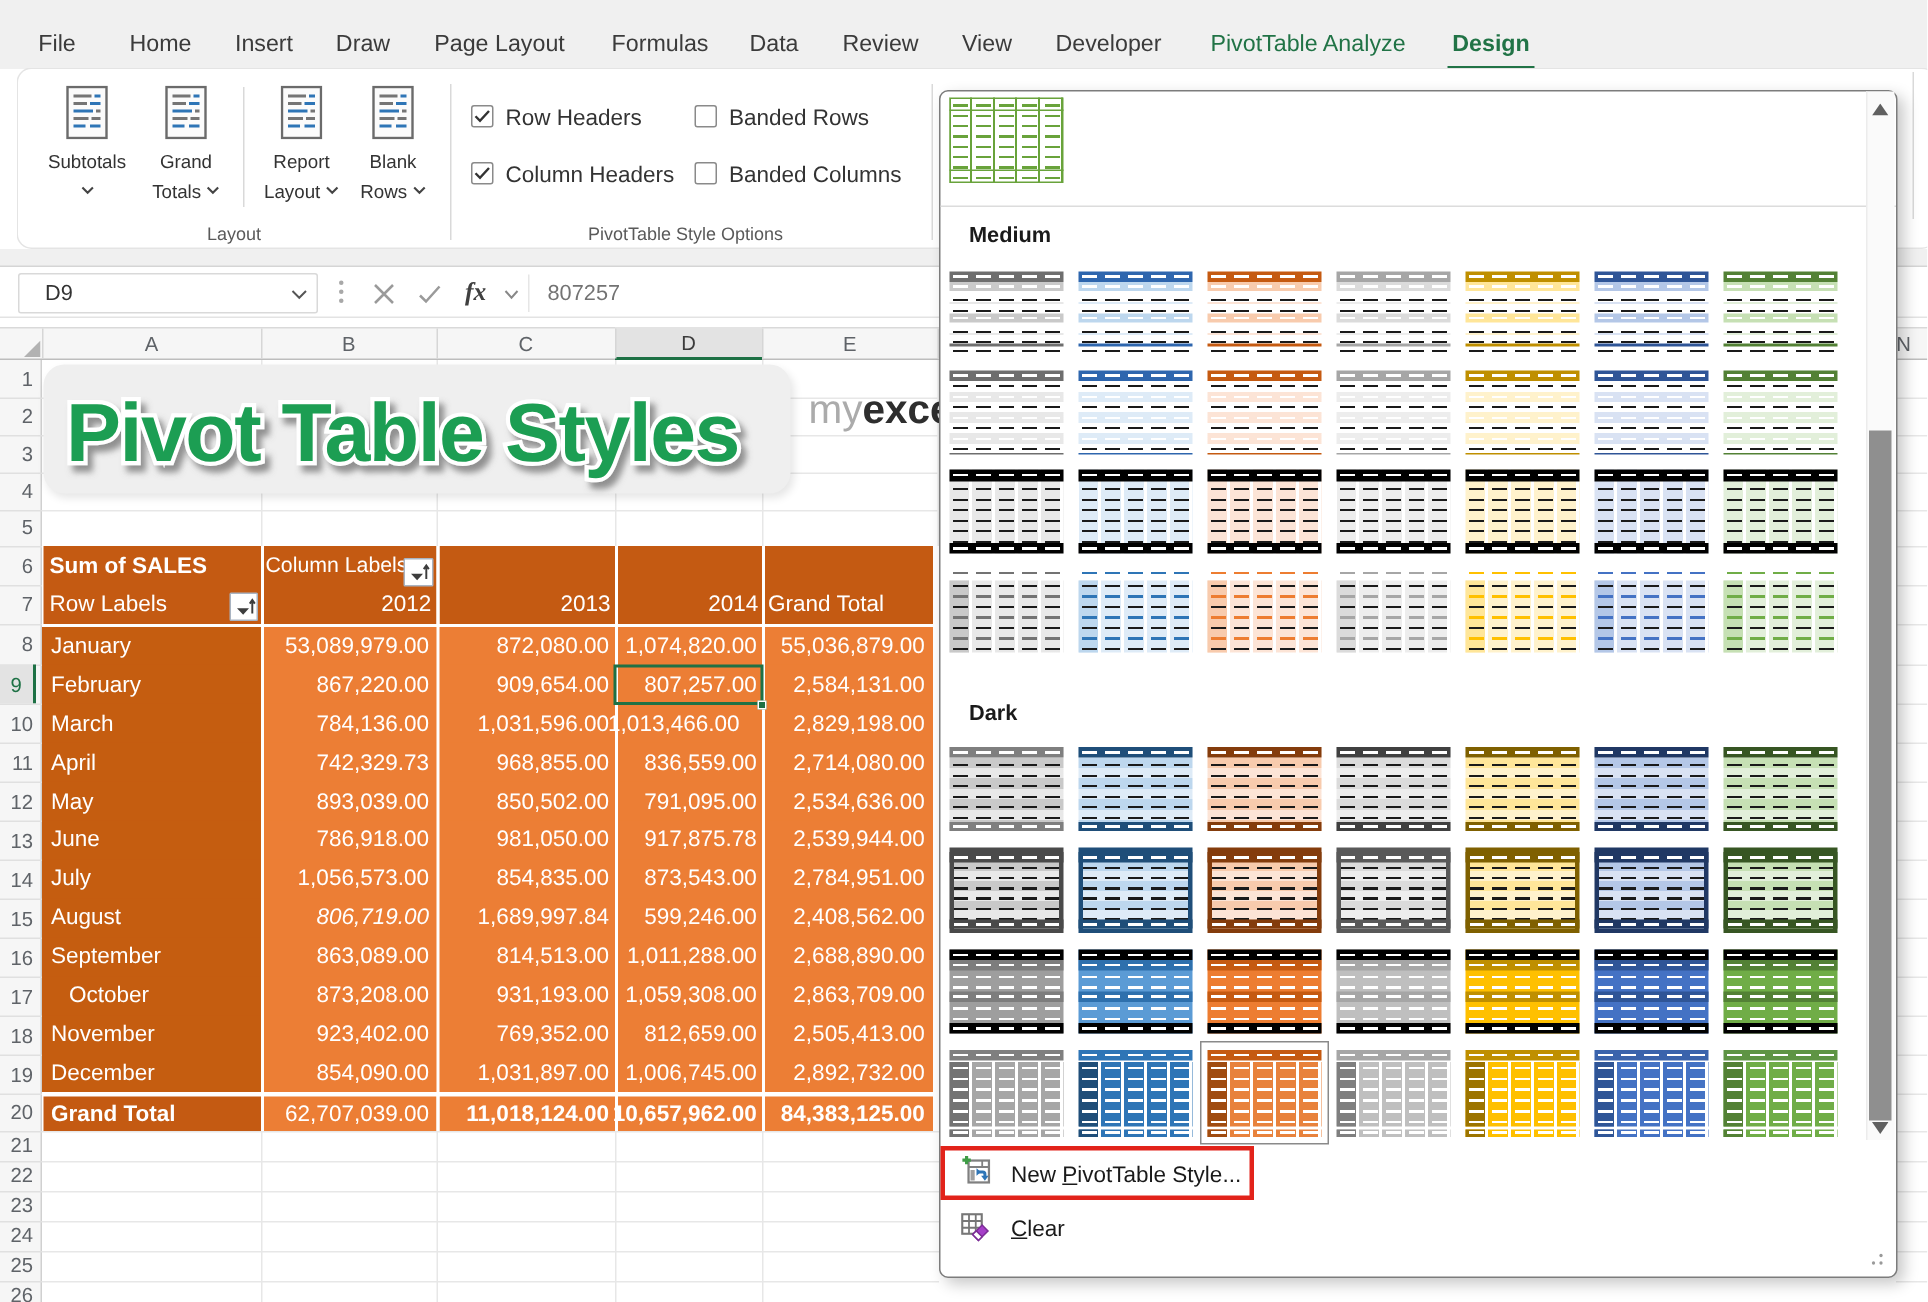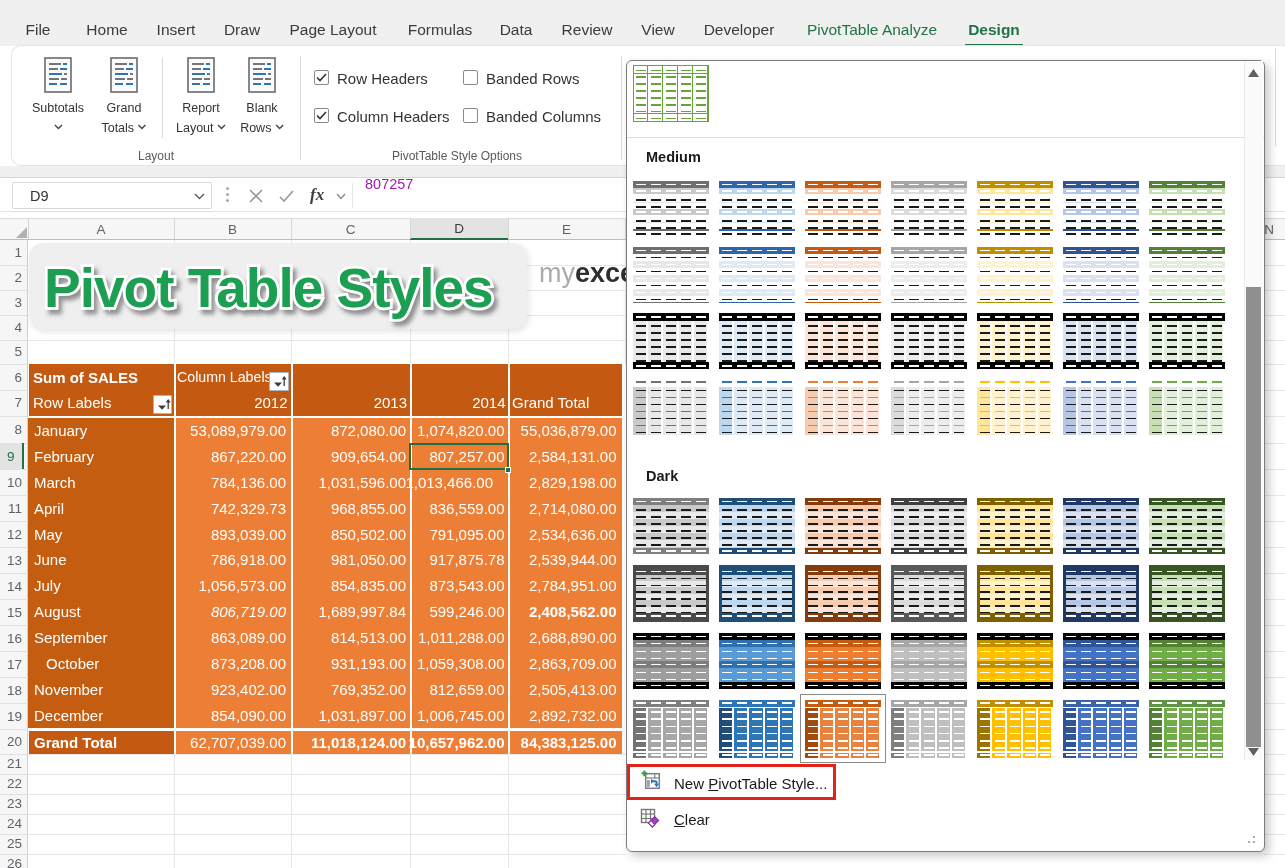--- a/index.html
+++ b/index.html
@@ -145,21 +145,21 @@
       <path d="M2 2 L14 14 M14 2 L2 14" stroke="#9a9a9a" stroke-width="1.7" fill="none"></path>
     </svg>
 <svg class="a" style="left:278px;top:188px" width="17" height="16" viewBox="0 0 17 16">
       <path d="M2 9 L6 13 L15 3" stroke="#9a9a9a" stroke-width="1.7" fill="none"></path>
     </svg>
 <div class="a" style="left:310px;top:185px;font-size:17px;font-style:italic;font-family:'Liberation Serif',serif;font-weight:bold;color:#404040"><i>f</i>x</div>
 <svg class="a" style="left:336px;top:193px" width="10" height="7" viewBox="0 0 10 7">
       <path d="M1 1 L5 5.5 L9 1" fill="none" stroke="#888" stroke-width="1.3"></path>
     </svg>
 <div class="a" style="left:352px;top:183px;width:1px;height:25px;background:#e6e6e6"></div>
-<div class="a" style="left:365px;top:176px;font-size:14.5px;color:#a21caf">807257</div>
+<div class="a" style="left:365px;top:188px;font-size:14.5px;color:#737373">807257</div>
 <div class="a" style="left:0;top:218px;width:1285px;height:22px;background:#f6f6f6;border-top:1px solid #d9d9d9;border-bottom:1px solid #bdbdbd"></div>
 <div class="colhdr" style="left:28px;width:146px">A</div>
 <div class="colhdr" style="left:174px;width:117px">B</div>
 <div class="colhdr" style="left:291px;width:119px">C</div>
 <div class="colhdr" style="left:410px;width:98px;background:#e3e3e3;border-bottom:2.4px solid #1e7145;color:#3c3c3c">D</div>
 <div class="colhdr" style="left:508px;width:117px">E</div>
 <div class="colhdr" style="left:1253px;width:32px">N</div>
 <div class="a" style="left:28px;top:219px;width:1px;height:20px;background:#d6d6d6"></div>
 <div class="a" style="left:174px;top:219px;width:1px;height:20px;background:#d6d6d6"></div>
 <div class="a" style="left:291px;top:219px;width:1px;height:20px;background:#d6d6d6"></div>
@@ -332,21 +332,21 @@
 <div class="cell num" style="left:510px;top:547.0px;width:111.5px;height:25.899999999999977px;background:#ec7e35;padding-right:5px;">2,539,944.00</div>
 <div class="cell" style="left:29px;top:572.9px;width:145px;height:25.899999999999977px;background:#c55d10;padding-left:5px;">July</div>
 <div class="cell num" style="left:176px;top:572.9px;width:115px;height:25.899999999999977px;background:#ec7e35;padding-right:5px;">1,056,573.00</div>
 <div class="cell num" style="left:293px;top:572.9px;width:117px;height:25.899999999999977px;background:#ec7e35;padding-right:4px;">854,835.00</div>
 <div class="cell num" style="left:412px;top:572.9px;width:96px;height:25.899999999999977px;background:#ec7e35;padding-right:3.5px;">873,543.00</div>
 <div class="cell num" style="left:510px;top:572.9px;width:111.5px;height:25.899999999999977px;background:#ec7e35;padding-right:5px;">2,784,951.00</div>
 <div class="cell" style="left:29px;top:598.8px;width:145px;height:25.899999999999977px;background:#c55d10;padding-left:5px;">August</div>
 <div class="cell num" style="left:176px;top:598.8px;width:115px;height:25.899999999999977px;background:#ec7e35;padding-right:5px;font-style:italic;">806,719.00</div>
 <div class="cell num" style="left:293px;top:598.8px;width:117px;height:25.899999999999977px;background:#ec7e35;padding-right:4px;">1,689,997.84</div>
 <div class="cell num" style="left:412px;top:598.8px;width:96px;height:25.899999999999977px;background:#ec7e35;padding-right:3.5px;">599,246.00</div>
-<div class="cell num" style="left:510px;top:598.8px;width:111.5px;height:25.899999999999977px;background:#ec7e35;padding-right:5px;font-weight:bold;">2,408,562.00</div>
+<div class="cell num" style="left:510px;top:598.8px;width:111.5px;height:25.899999999999977px;background:#ec7e35;padding-right:5px;">2,408,562.00</div>
 <div class="cell" style="left:29px;top:624.7px;width:145px;height:25.899999999999977px;background:#c55d10;padding-left:5px;">September</div>
 <div class="cell num" style="left:176px;top:624.7px;width:115px;height:25.899999999999977px;background:#ec7e35;padding-right:5px;">863,089.00</div>
 <div class="cell num" style="left:293px;top:624.7px;width:117px;height:25.899999999999977px;background:#ec7e35;padding-right:4px;">814,513.00</div>
 <div class="cell num" style="left:412px;top:624.7px;width:96px;height:25.899999999999977px;background:#ec7e35;padding-right:3.5px;">1,011,288.00</div>
 <div class="cell num" style="left:510px;top:624.7px;width:111.5px;height:25.899999999999977px;background:#ec7e35;padding-right:5px;">2,688,890.00</div>
 <div class="cell" style="left:29px;top:650.6px;width:145px;height:25.899999999999977px;background:#c55d10;padding-left:17px;">October</div>
 <div class="cell num" style="left:176px;top:650.6px;width:115px;height:25.899999999999977px;background:#ec7e35;padding-right:5px;">873,208.00</div>
 <div class="cell num" style="left:293px;top:650.6px;width:117px;height:25.899999999999977px;background:#ec7e35;padding-right:4px;">931,193.00</div>
 <div class="cell num" style="left:412px;top:650.6px;width:96px;height:25.899999999999977px;background:#ec7e35;padding-right:3.5px;">1,059,308.00</div>
 <div class="cell num" style="left:510px;top:650.6px;width:111.5px;height:25.899999999999977px;background:#ec7e35;padding-right:5px;">2,863,709.00</div>

